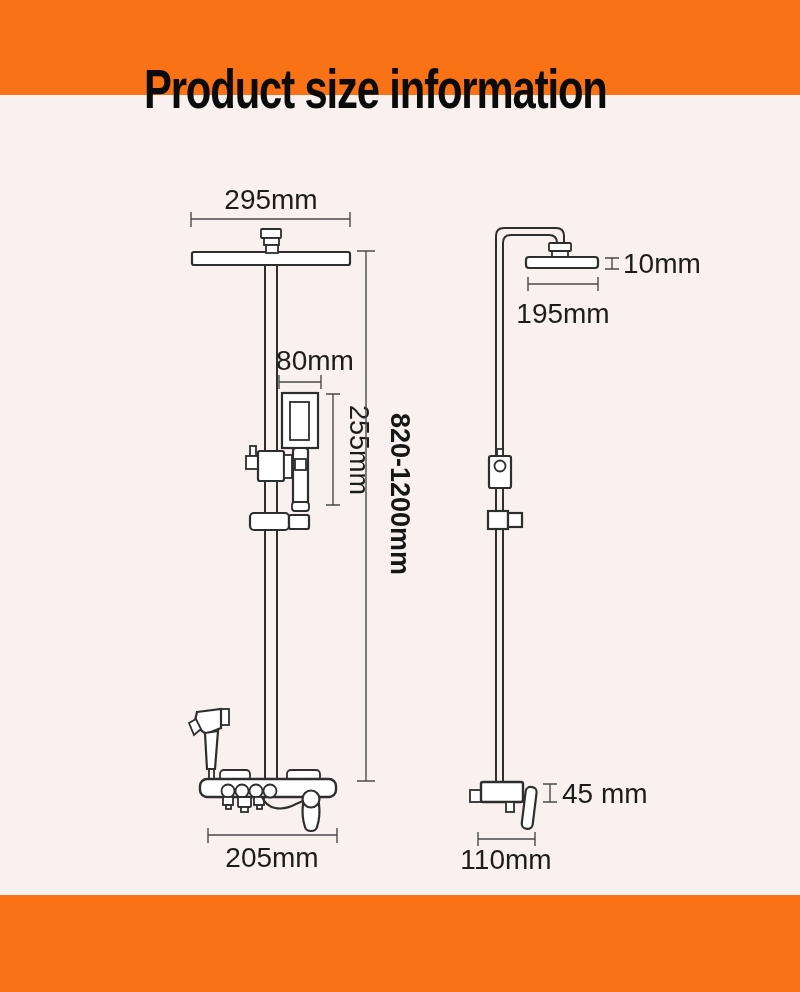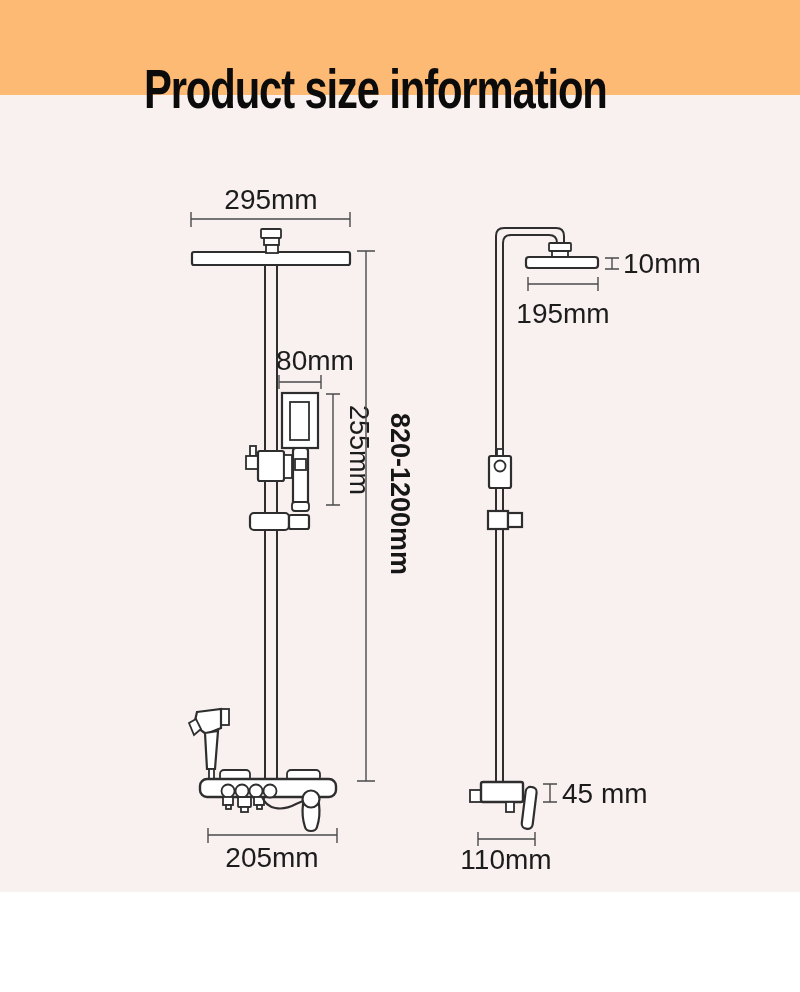--- a/index.html
+++ b/index.html
@@ -1,16 +1,16 @@
 <!DOCTYPE html>
 <html><head>
 <meta charset="utf-8">
 <style>
   html,body{margin:0;padding:0;background:#ffffff;}
-  .stage{position:relative;width:800px;height:892px;overflow:hidden;background:#fdba74;
+  .stage{position:relative;width:800px;height:992px;overflow:hidden;background:#f97316;
          font-family:"Liberation Sans","DejaVu Sans",sans-serif;}
   .pink-band{position:absolute;left:0;top:95px;width:800px;height:800px;background:#f9f1f0;}
   .title{position:absolute;left:144px;top:57px;margin:0;white-space:nowrap;
          font-family:"Liberation Sans","DejaVu Sans",sans-serif;
          font-size:55px;font-weight:800;letter-spacing:-1.5px;color:#0b0b0b;
          transform:scaleX(.76);transform-origin:0 50%;}
   svg.diagram{position:absolute;left:0;top:0;}
   
   .part{fill:#ffffff;stroke:#2e2e2e;stroke-width:2.2;}
   .part-thin{fill:#ffffff;stroke:#2e2e2e;stroke-width:1.8;}

